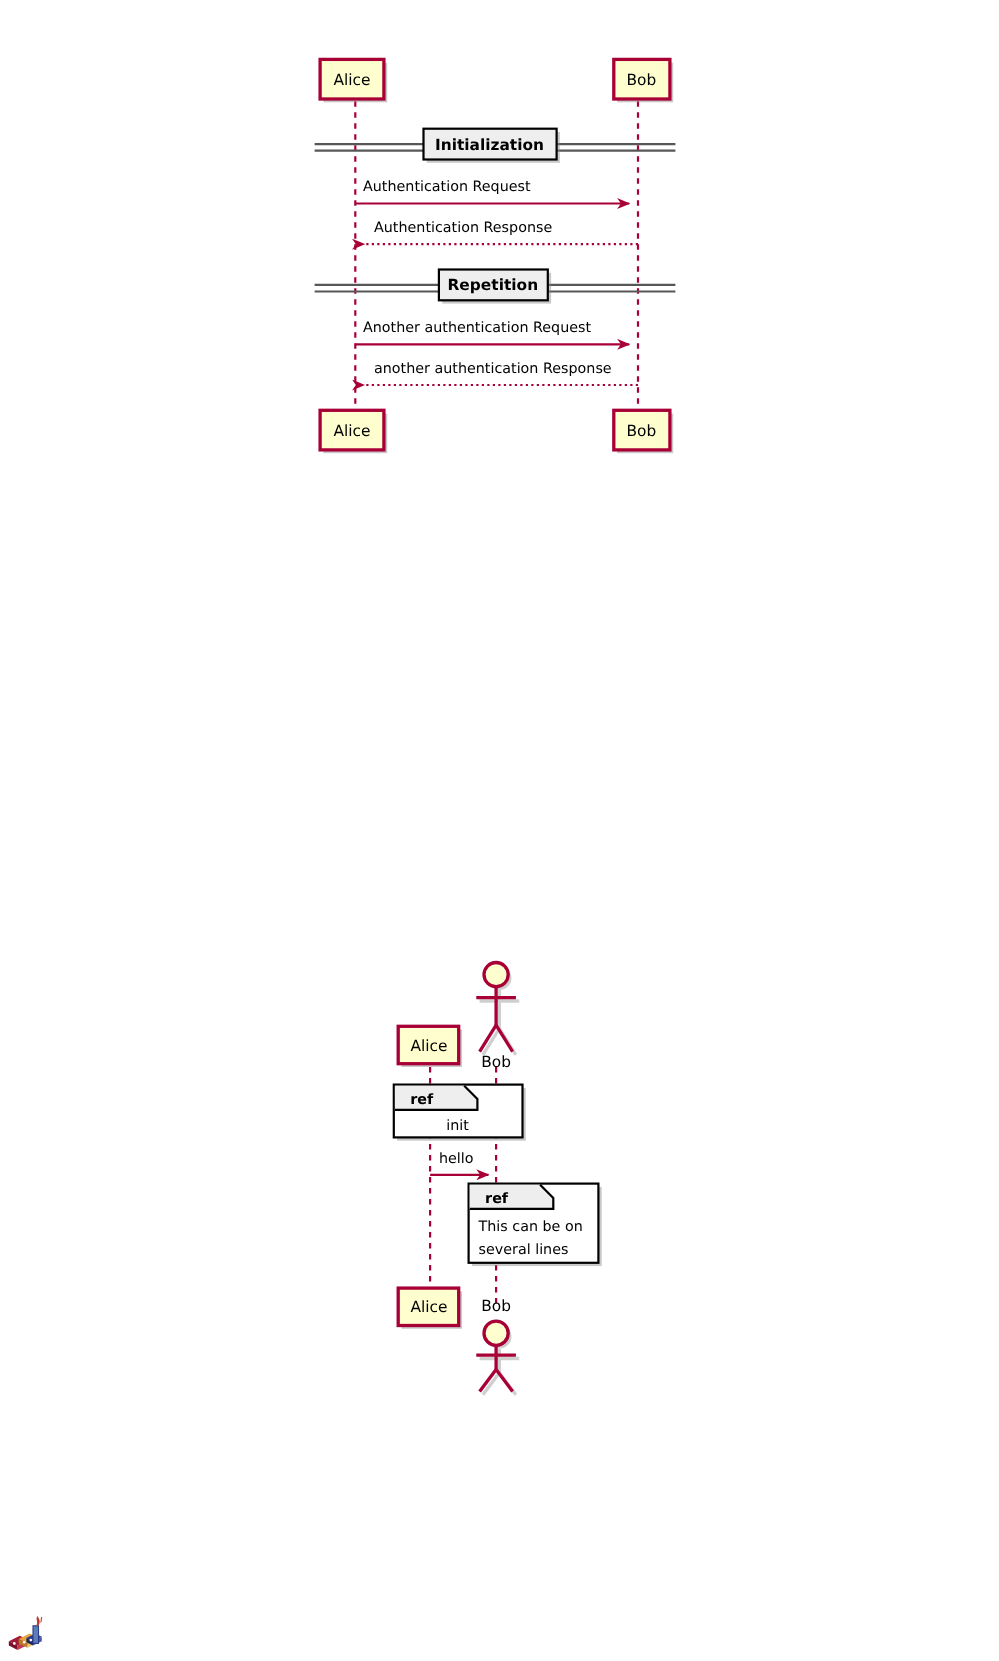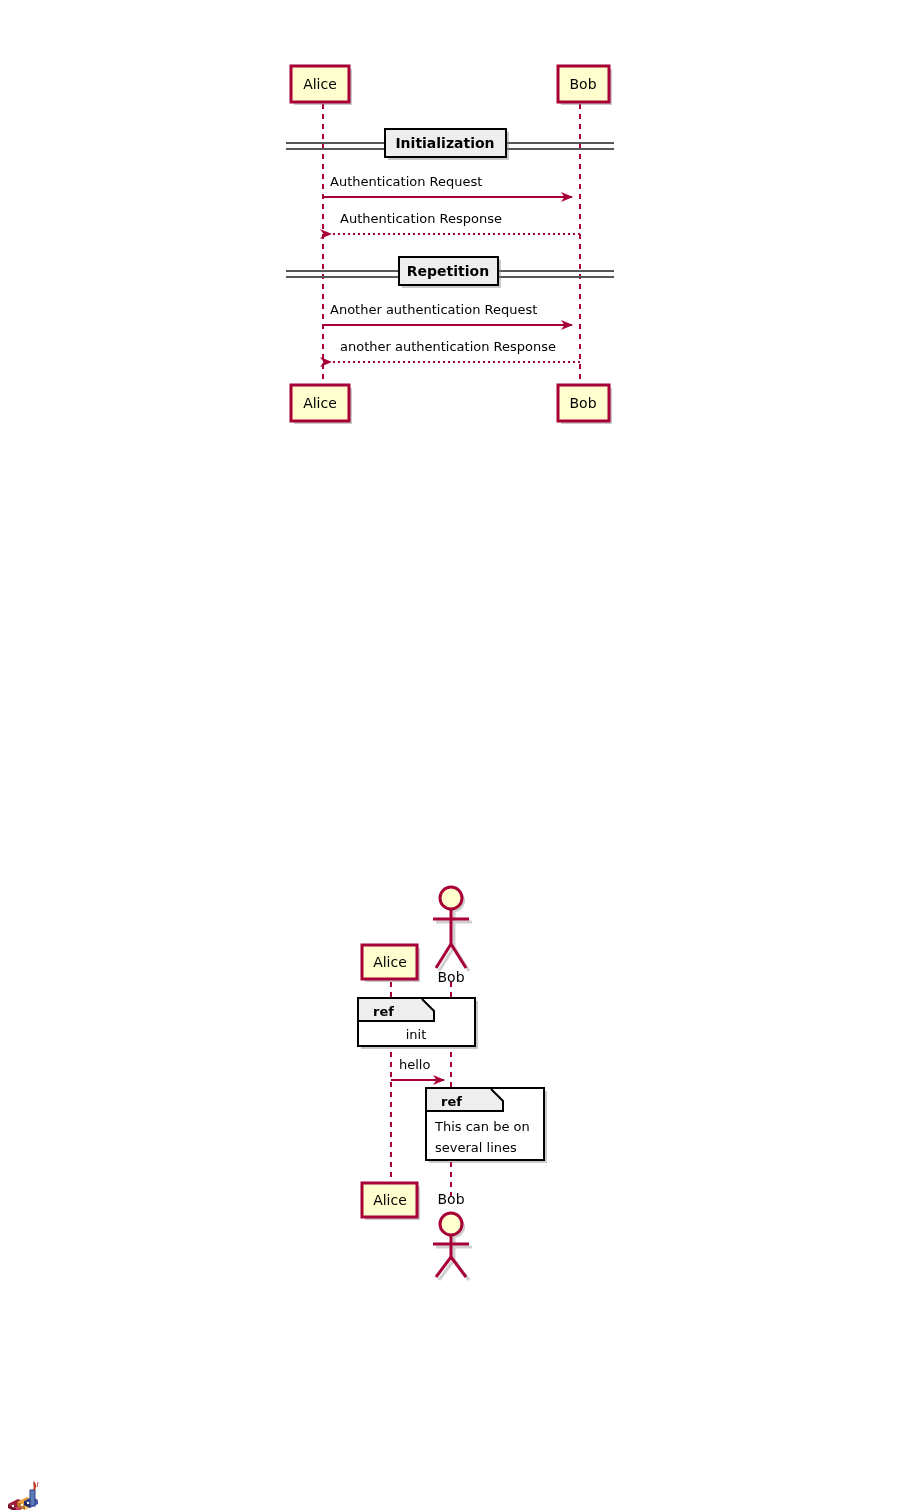--- a/index.html
+++ b/index.html
@@ -9,21 +9,21 @@
   }
   body {
     width: 908px;
     height: 1510px;
     position: relative;
     font-family: "DejaVu Sans", sans-serif;
     overflow: hidden;
   }
   .canvas {
     position: absolute;
-    left: 0; top: 12px;
+    left: 0; top: 0;
     width: 908px;
     height: 1484px;
   }
   svg { display: block; }
   .diagram {
     position: absolute;
   }
   #diagram-1 { left: 270px; top: 40px; }
   #diagram-2 { left: 340px; top: 860px; }
   #logo { position: absolute; left: 4px; top: 1466px; }

